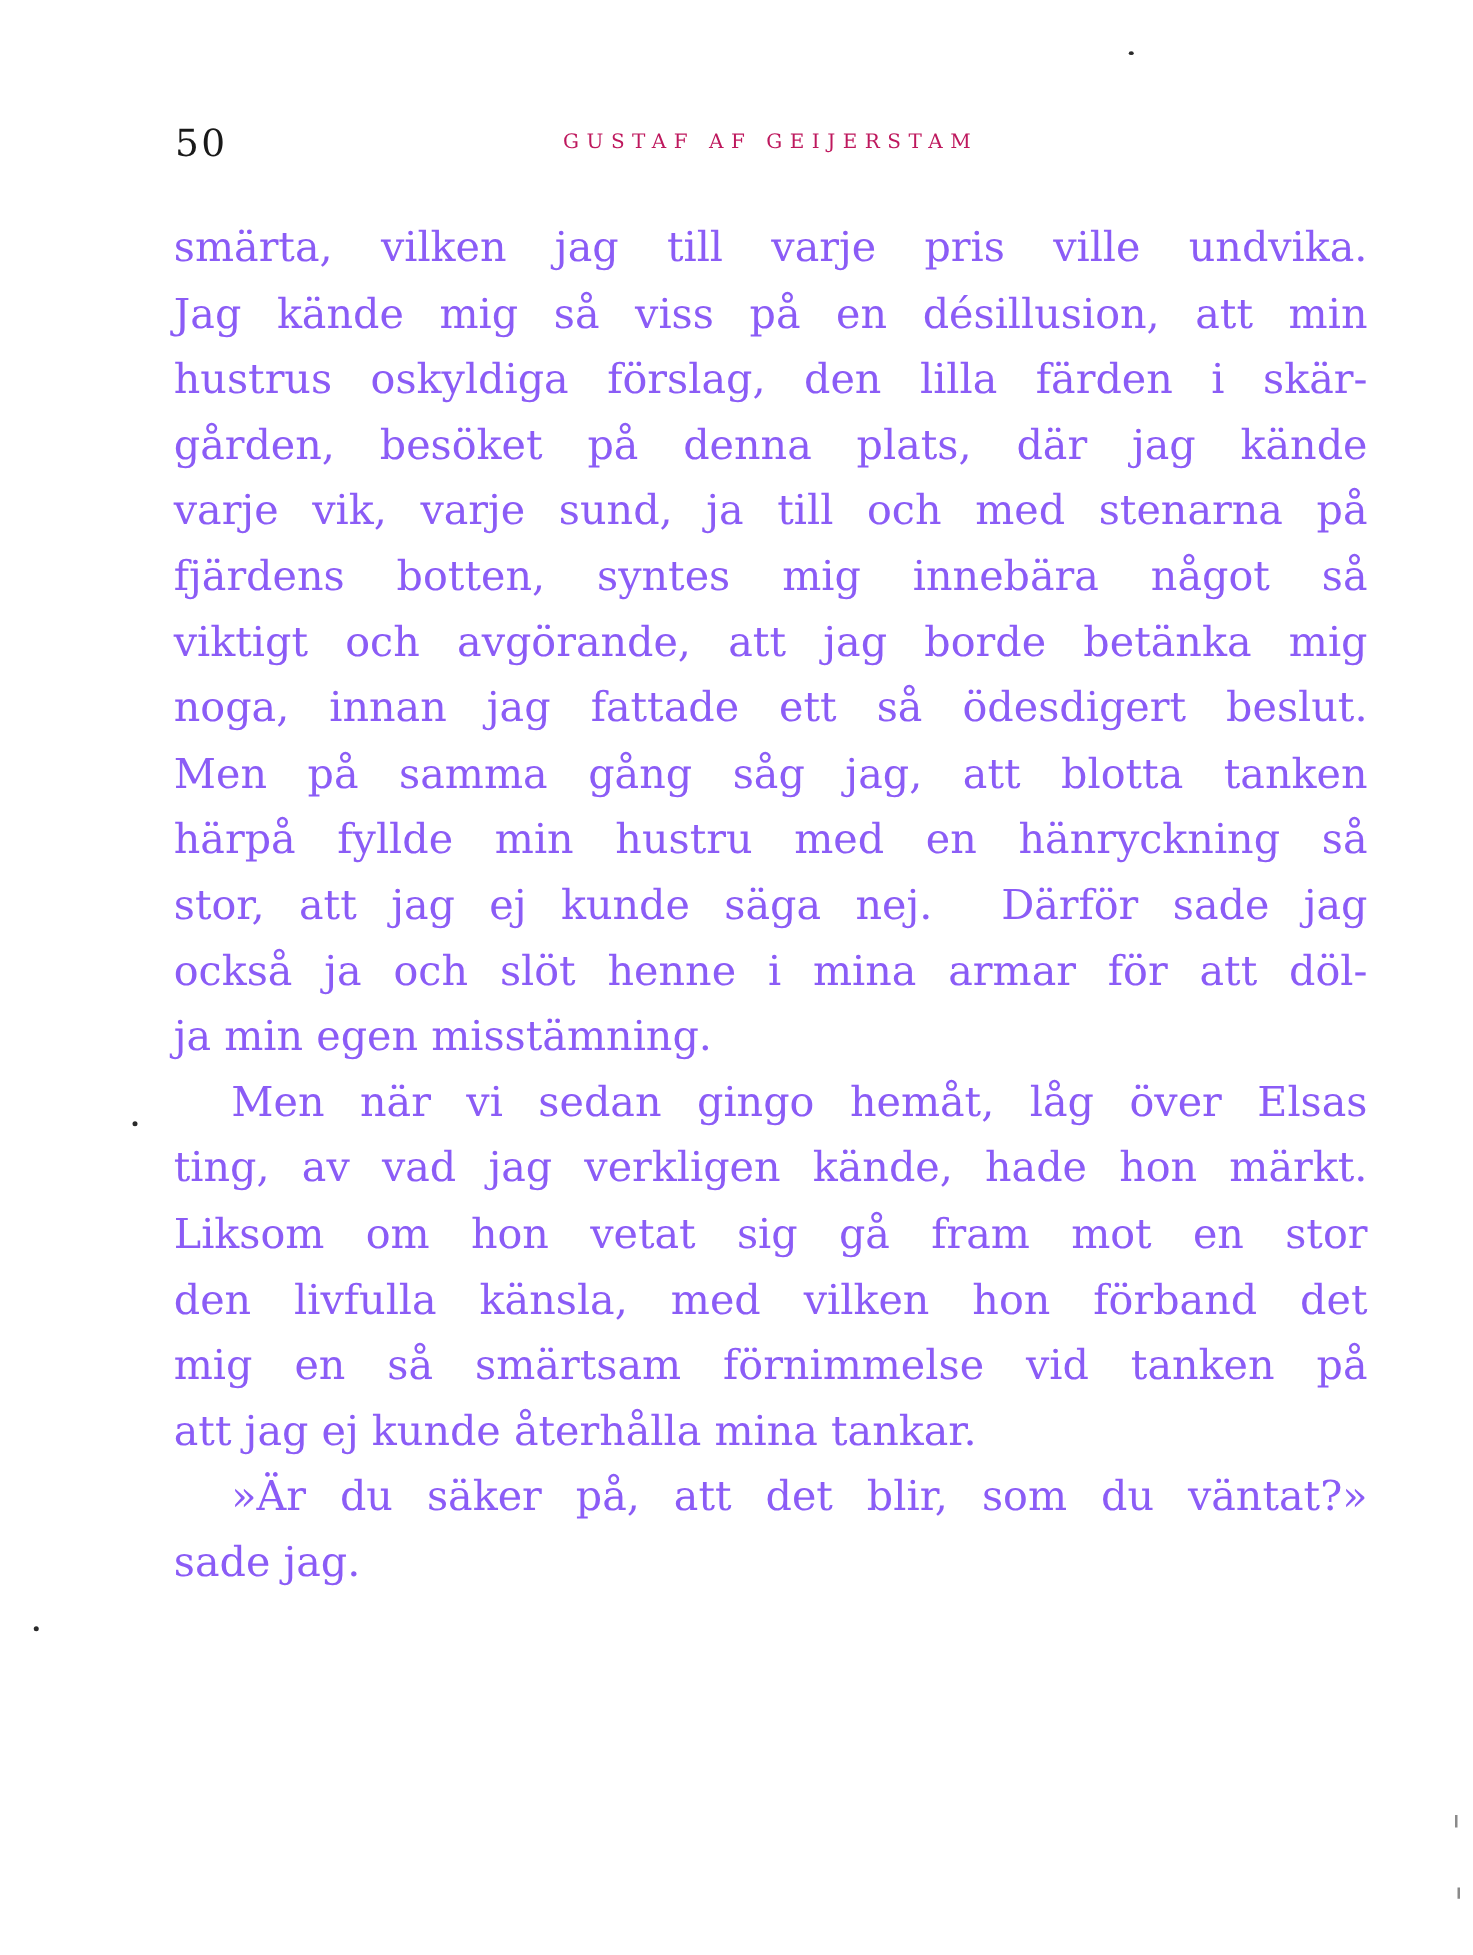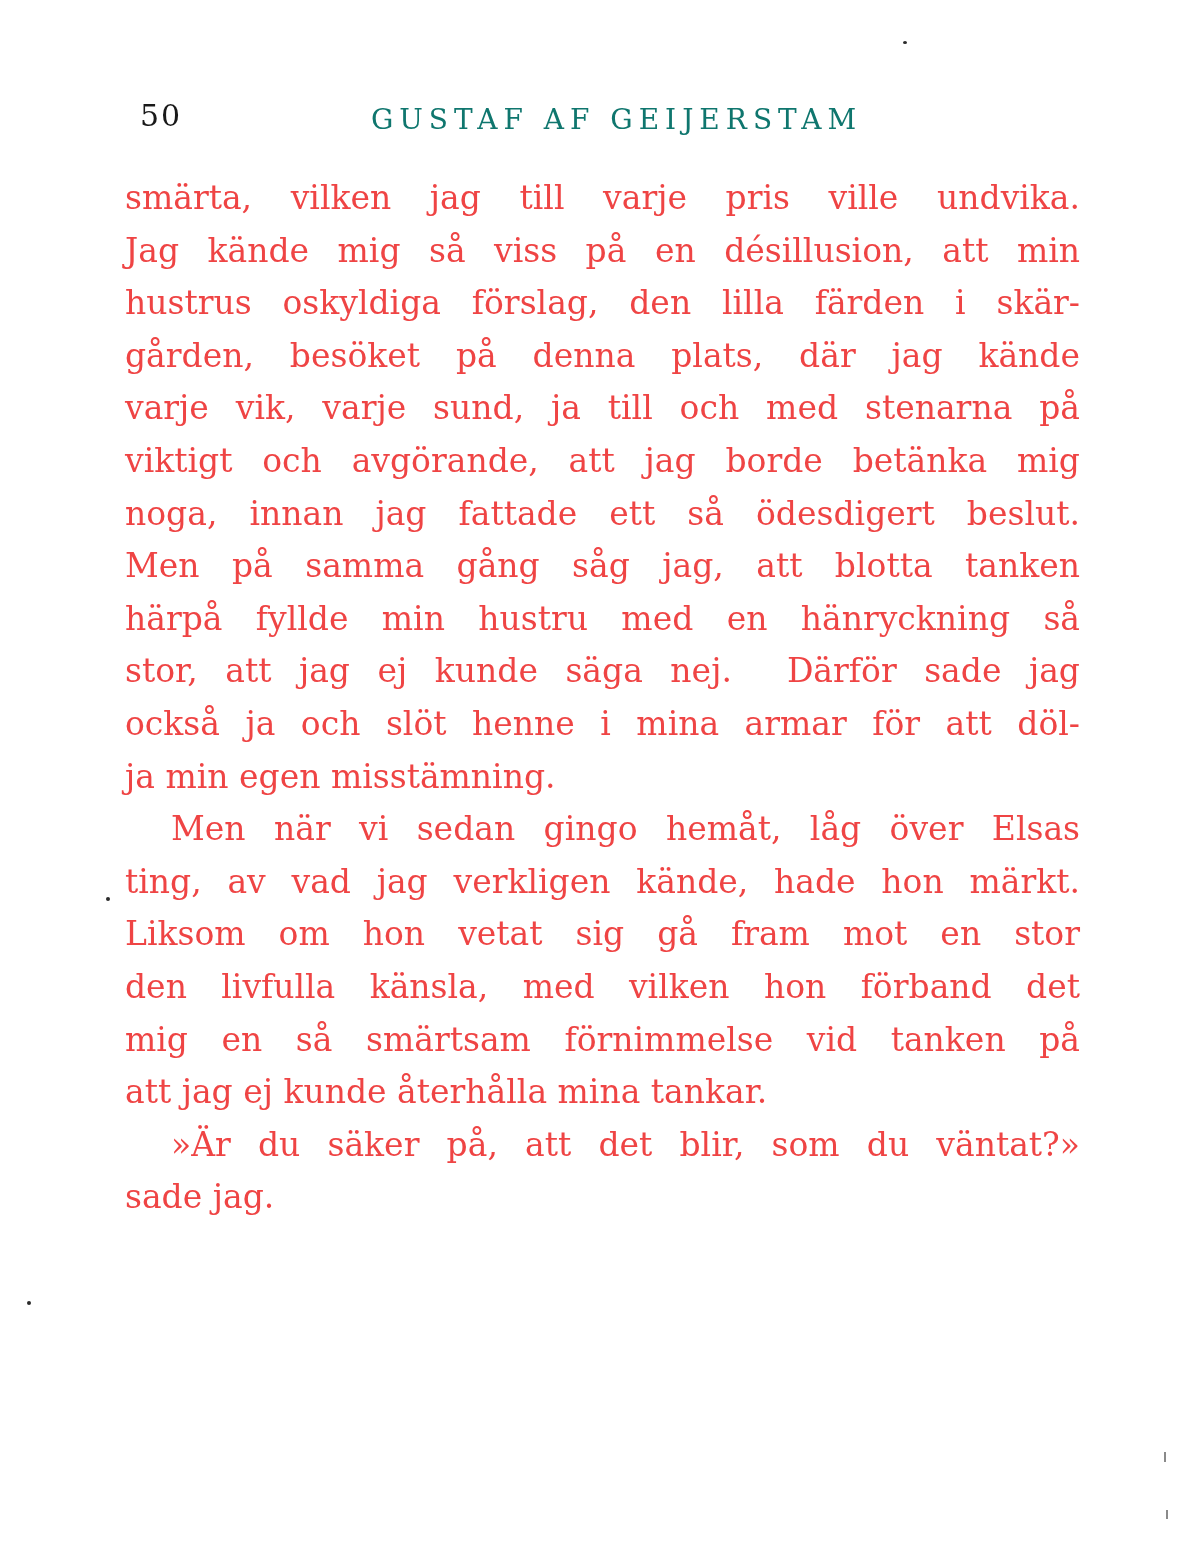--- a/index.html
+++ b/index.html
@@ -27,33 +27,33 @@
     font-size: 30px;
     letter-spacing: 2px;
     color: #191919;
   }
   .running-header {
     position: absolute;
     left: 140px;
     top: 103px;
     width: 953px;
     text-align: center;
-    font-size: 28px;
+    font-size: 16px;
     letter-spacing: 6px;
-    color: #0f766e;
+    color: #be185d;
     white-space: nowrap;
   }
   .body-text {
     position: absolute;
-    left: 125px;
+    left: 139px;
     top: 172px;
     width: 955px;
     font-size: 33px;
     line-height: 52.6px;
-    color: #ef4444;
+    color: #8b5cf6;
   }
   .line {
     text-align: justify;
     text-align-last: justify;
     height: 52.6px;
     overflow: visible;
   }
   .line.para-end {
     text-align-last: left;
   }
@@ -86,20 +86,21 @@
 
   <div class="running-header">GUSTAF AF GEIJERSTAM</div>
 
   <div class="body-text">
 
     <div class="line">smärta, vilken jag till varje pris ville undvika.</div>
     <div class="line">Jag kände mig så viss på en désillusion, att min</div>
     <div class="line">hustrus oskyldiga förslag, den lilla färden i skär-</div>
     <div class="line">gården, besöket på denna plats, där jag kände</div>
     <div class="line">varje vik, varje sund, ja till och med stenarna på</div>
+    <div class="line">fjärdens botten, syntes mig innebära något så</div>
     <div class="line">viktigt och avgörande, att jag borde betänka mig</div>
     <div class="line">noga, innan jag fattade ett så ödesdigert beslut.</div>
     <div class="line">Men på samma gång såg jag, att blotta tanken</div>
     <div class="line">härpå fyllde min hustru med en hänryckning så</div>
     <div class="line">stor, att jag ej kunde säga nej.&nbsp; Därför sade jag</div>
     <div class="line">också ja och slöt henne i mina armar för att döl-</div>
     <div class="line para-end">ja min egen misstämning.</div>
 
     <div class="line indent">Men när vi sedan gingo hemåt, låg över Elsas</div>
     <div class="line">ting, av vad jag verkligen kände, hade hon märkt.</div>

